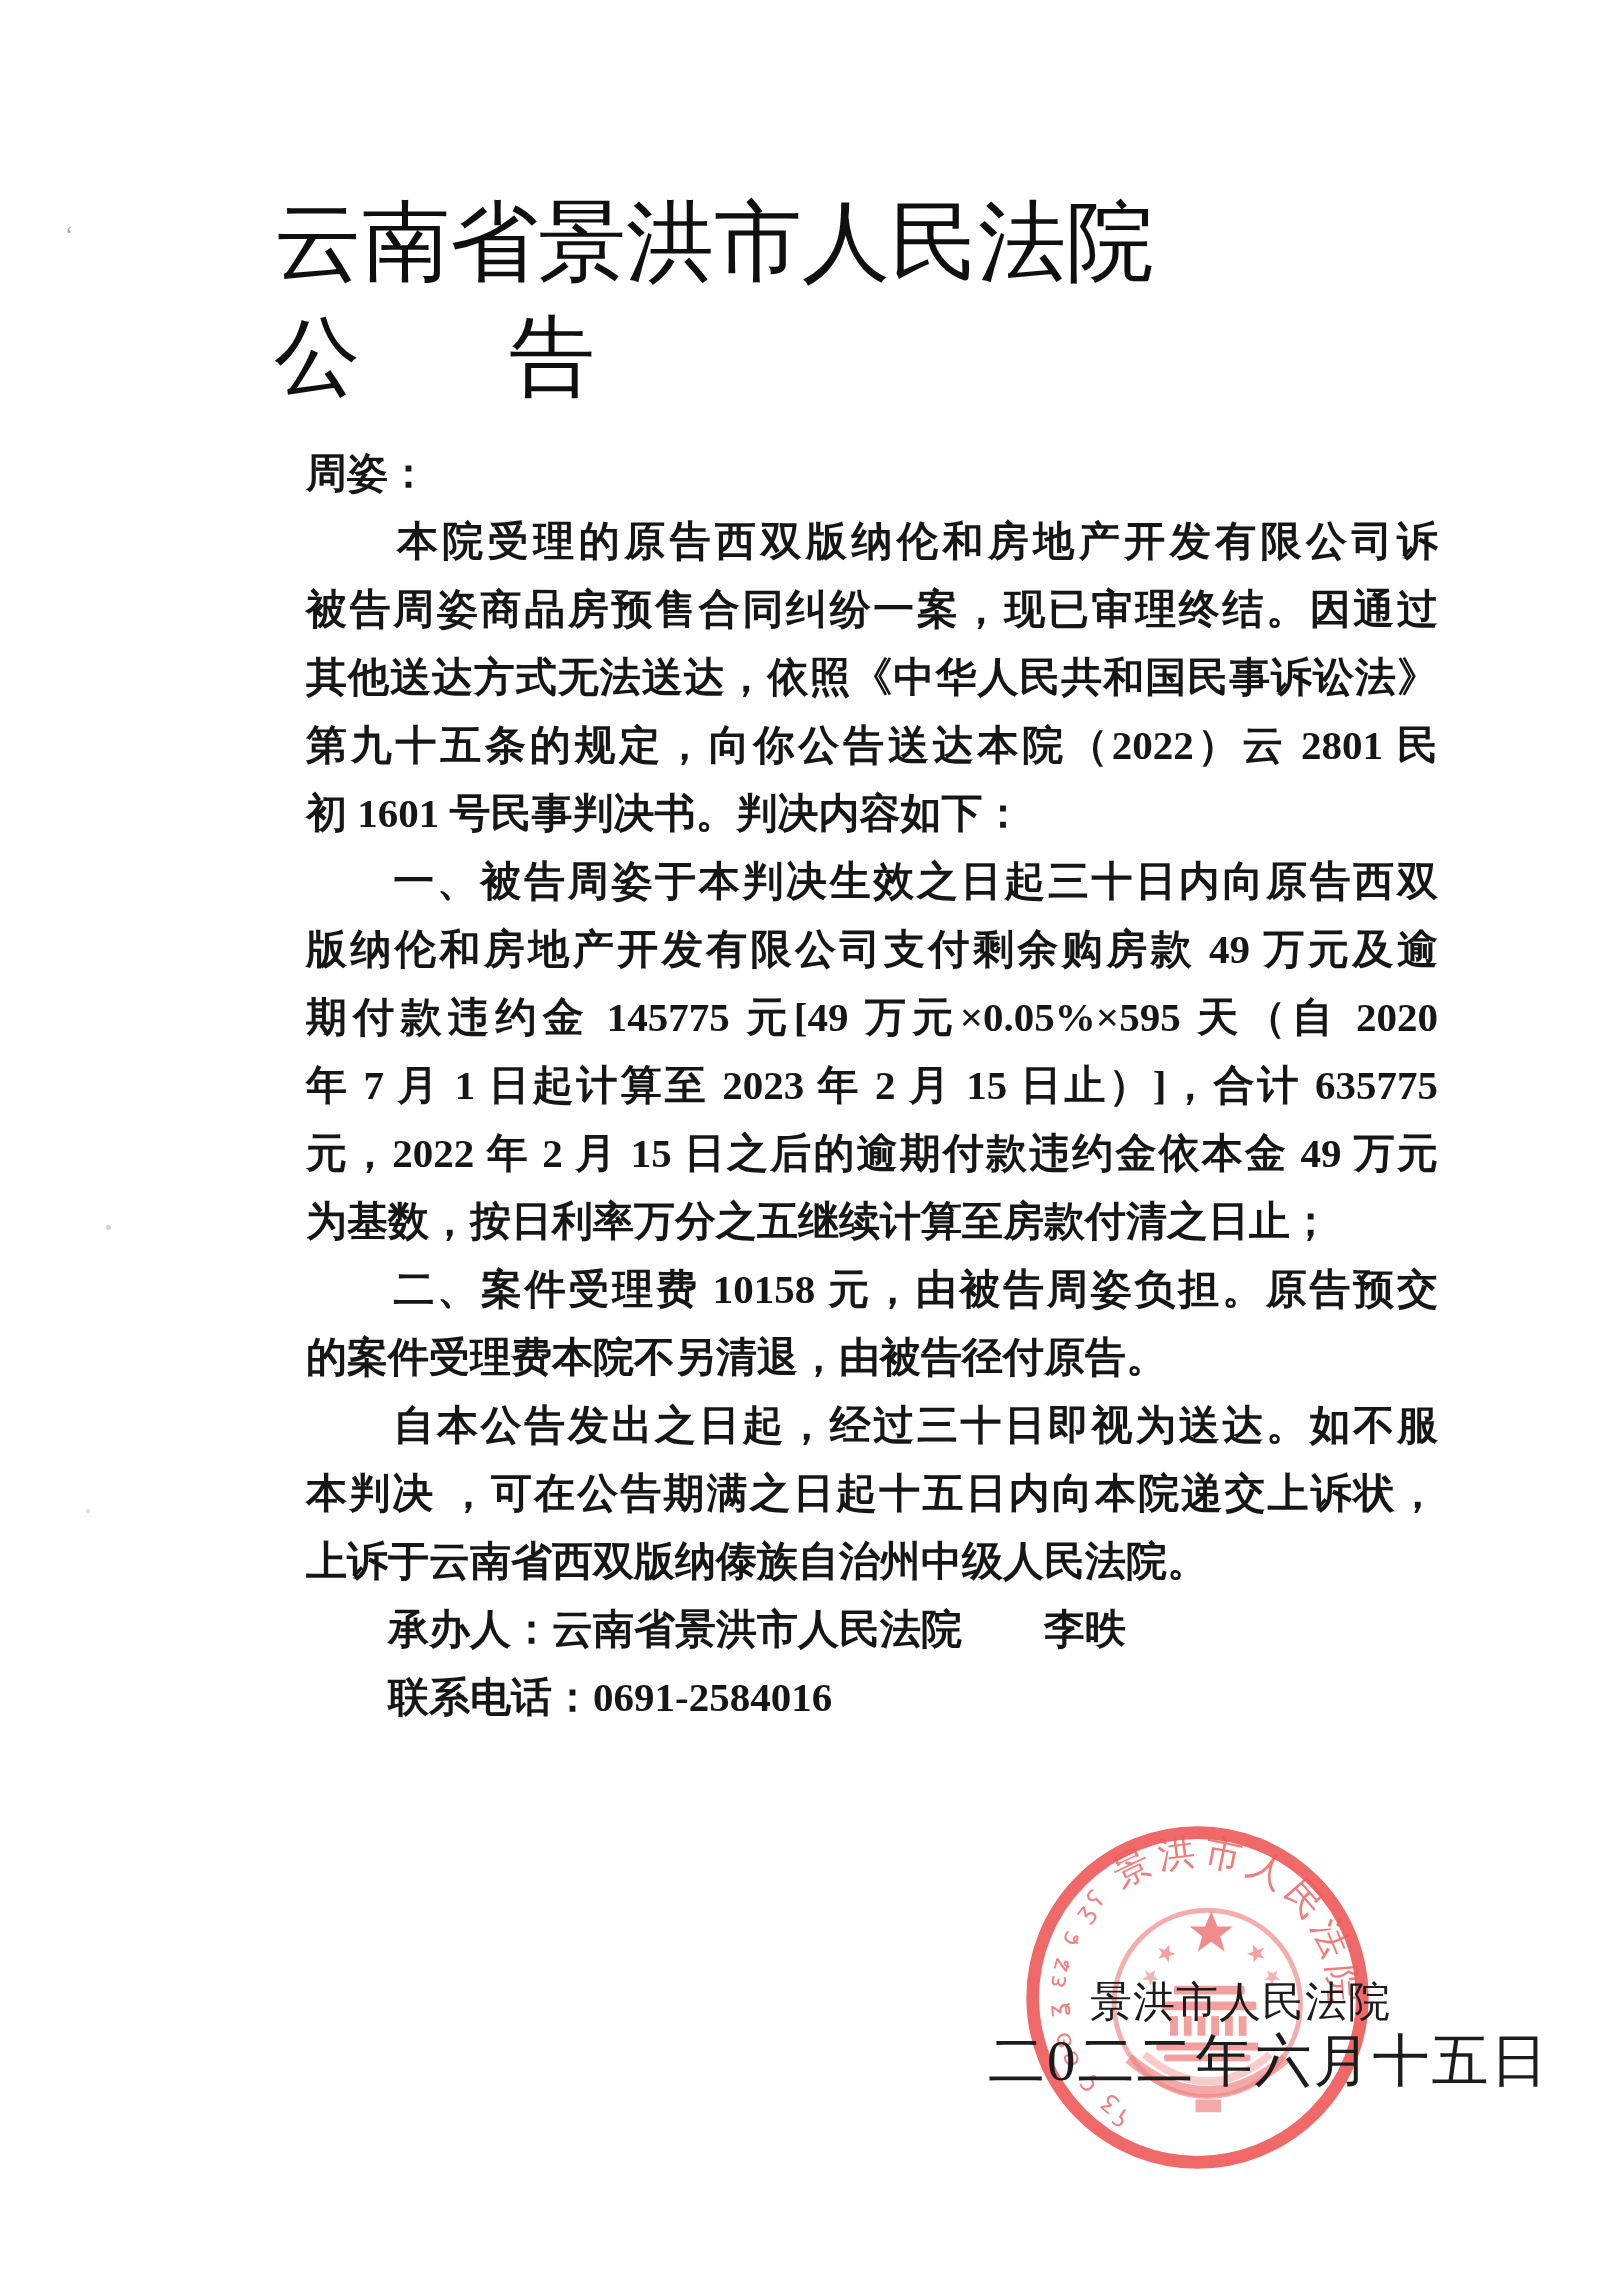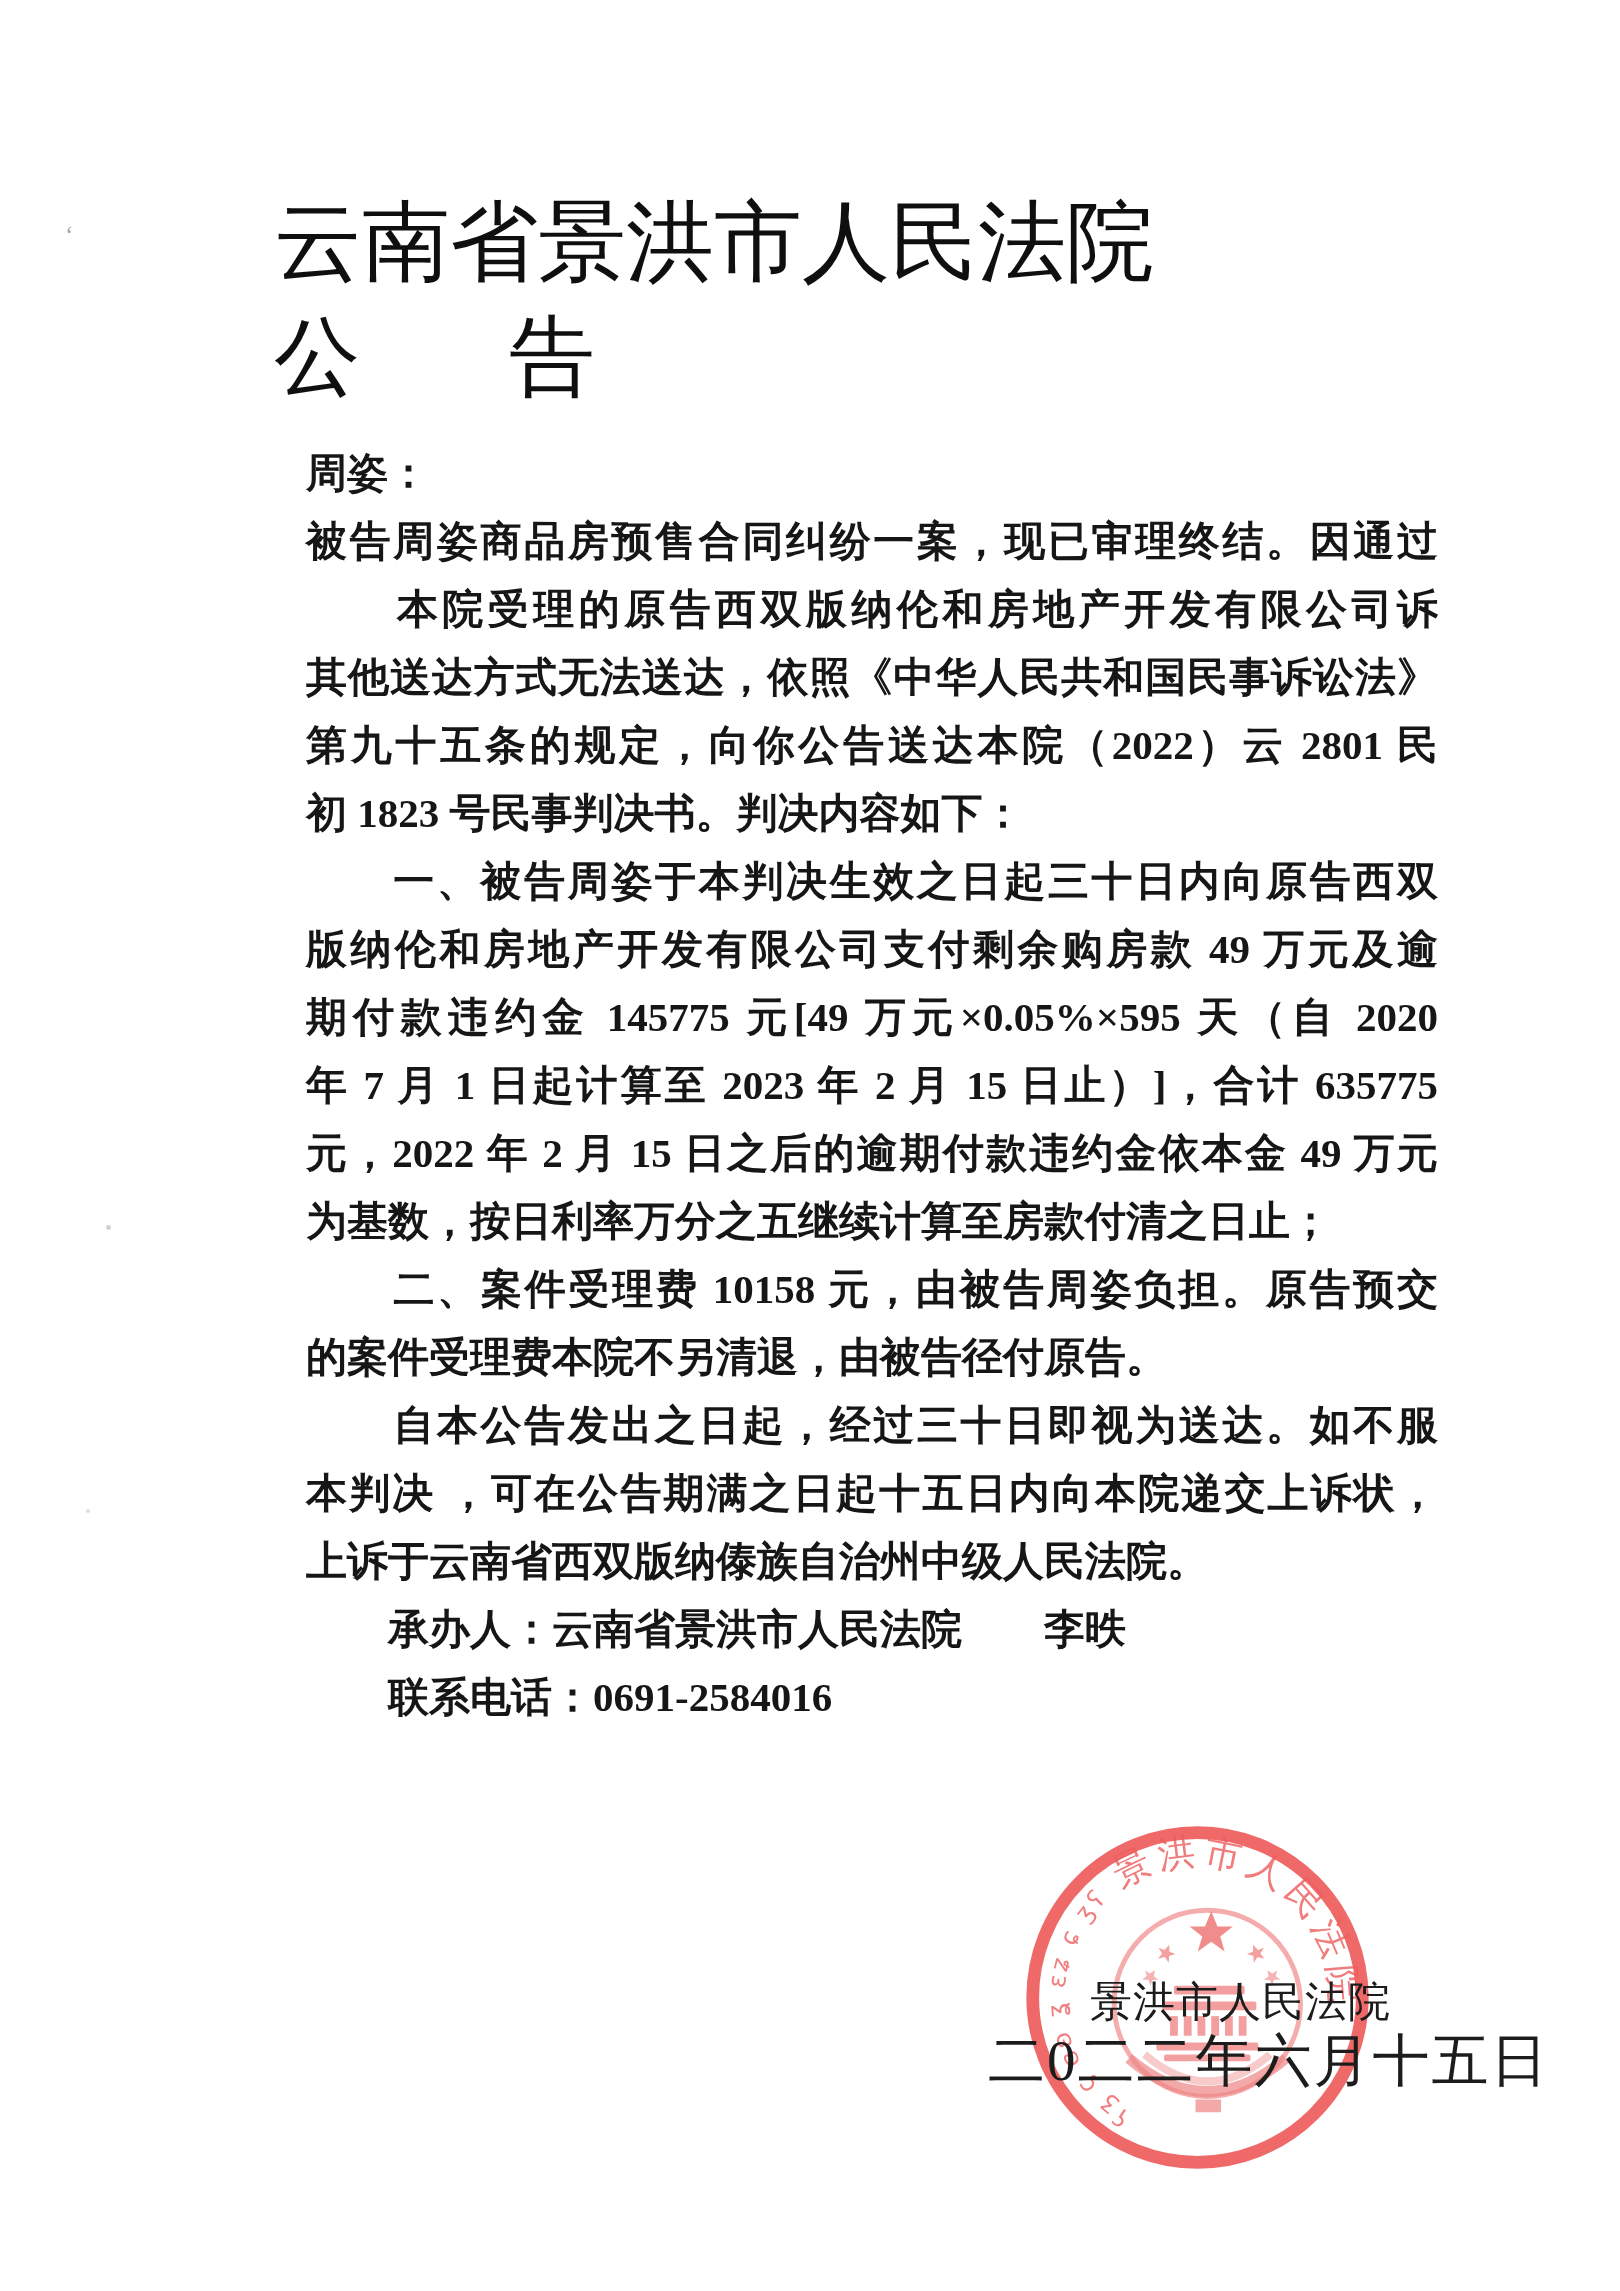--- a/index.html
+++ b/index.html
@@ -54,25 +54,25 @@
   <div class="speck s2"></div>
   <div class="speck s3"></div>
 
   <div class="title1">云南省景洪市人民法院</div>
   <div class="title2">
     <span class="g1">公</span><span class="g2">告</span>
   </div>
 
   <div class="bodytext">
     <div class="line">周姿：</div>
+    <div class="line j">　　本院受理的原告西双版纳伦和房地产开发有限公司诉</div>
     <div class="line j">被告周姿商品房预售合同纠纷一案，现已审理终结。因通过</div>
-    <div class="line j">　　本院受理的原告西双版纳伦和房地产开发有限公司诉</div>
     <div class="line j">其他送达方式无法送达，依照《中华人民共和国民事诉讼法》</div>
     <div class="line j">第九十五条的规定，向你公告送达本院（2022）云 2801 民</div>
-    <div class="line">初 1823 号民事判决书。判决内容如下：</div>
+    <div class="line">初 1601 号民事判决书。判决内容如下：</div>
     <div class="line j">　　一、被告周姿于本判决生效之日起三十日内向原告西双</div>
     <div class="line j">版纳伦和房地产开发有限公司支付剩余购房款 49 万元及逾</div>
     <div class="line j">期付款违约金 145775 元[49 万元×0.05%×595 天（自 2020</div>
     <div class="line j">年 7 月 1 日起计算至 2023 年 2 月 15 日止）]，合计 635775</div>
     <div class="line j">元，2022 年 2 月 15 日之后的逾期付款违约金依本金 49 万元</div>
     <div class="line">为基数，按日利率万分之五继续计算至房款付清之日止；</div>
     <div class="line j">　　二、案件受理费 10158 元，由被告周姿负担。原告预交</div>
     <div class="line">的案件受理费本院不另清退，由被告径付原告。</div>
     <div class="line j">　　自本公告发出之日起，经过三十日即视为送达。如不服</div>
     <div class="line j">本判决 ，可在公告期满之日起十五日内向本院递交上诉状，</div>

